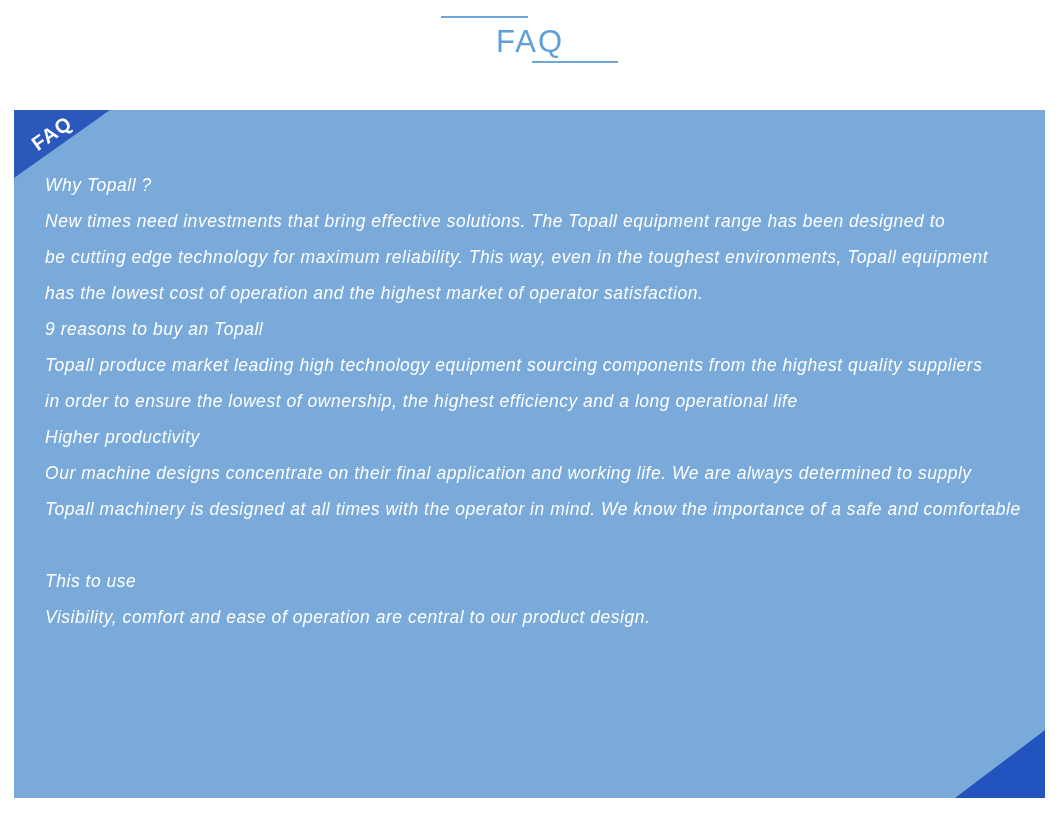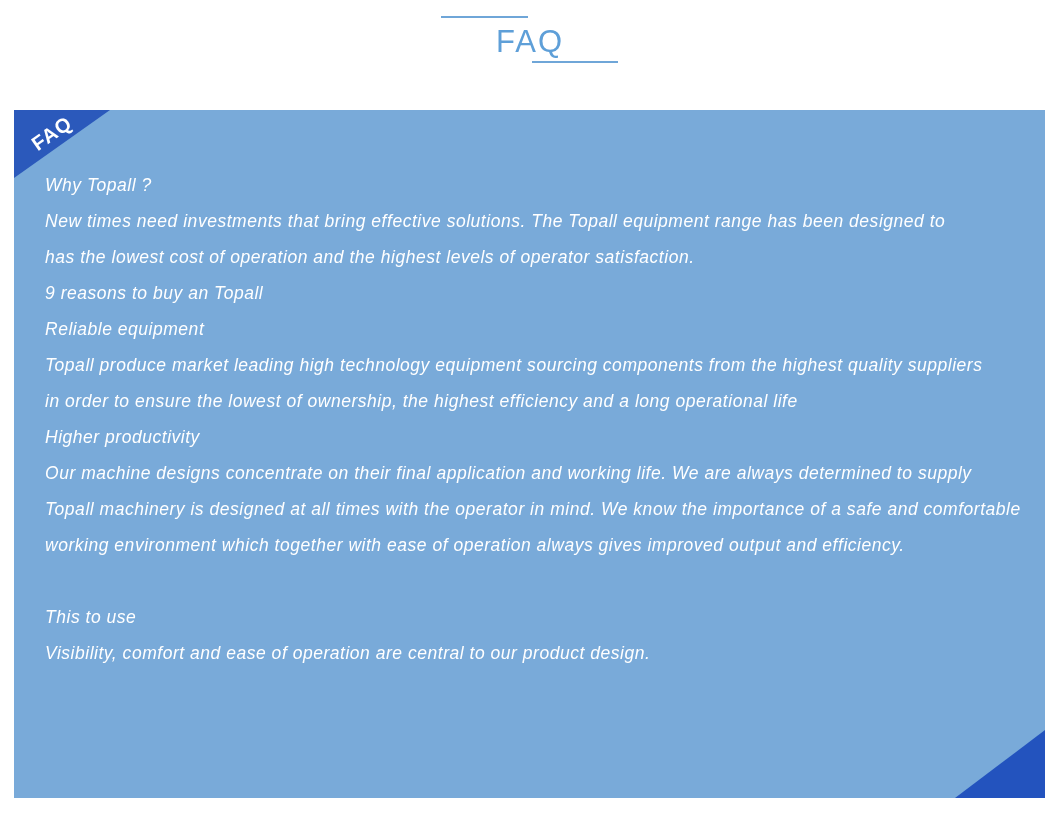--- a/index.html
+++ b/index.html
@@ -108,29 +108,28 @@
     <div class="page-title">FAQ</div>
     <div class="rule rule-bottom"></div>
   </div>
 
   <div class="faq-panel">
     <div class="corner-ribbon"></div>
     <div class="ribbon-label">FAQ</div>
     <div class="faq-content">
         <div class="line">Why Topall ?</div>
         <div class="line">New times need investments that bring effective solutions. The Topall equipment range has been designed to</div>
-        <div class="line">has the lowest cost of operation and the highest levels of operator satisfaction.</div>
+        <div class="line">be cutting edge technology for maximum reliability. This way, even in the toughest environments, Topall equipment</div>
+        <div class="line">has the lowest cost of operation and the highest market of operator satisfaction.</div>
         <div class="line">9 reasons to buy an Topall</div>
-        <div class="line">Reliable equipment</div>
         <div class="line">Topall produce market leading high technology equipment sourcing components from the highest quality suppliers</div>
         <div class="line">in order to ensure the lowest of ownership, the highest efficiency and a long operational life</div>
         <div class="line">Higher productivity</div>
         <div class="line">Our machine designs concentrate on their final application and working life. We are always determined to supply</div>
         <div class="line">Topall machinery is designed at all times with the operator in mind. We know the importance of a safe and comfortable</div>
-        <div class="line">working environment which together with ease of operation always gives improved output and efficiency.</div>
         <div class="line">&nbsp;</div>
         <div class="line">This to use</div>
         <div class="line">Visibility, comfort and ease of operation are central to our product design.</div>
       </div>
     <div class="corner-triangle"></div>
   </div>
 
 </div>
 
 </body></html>

